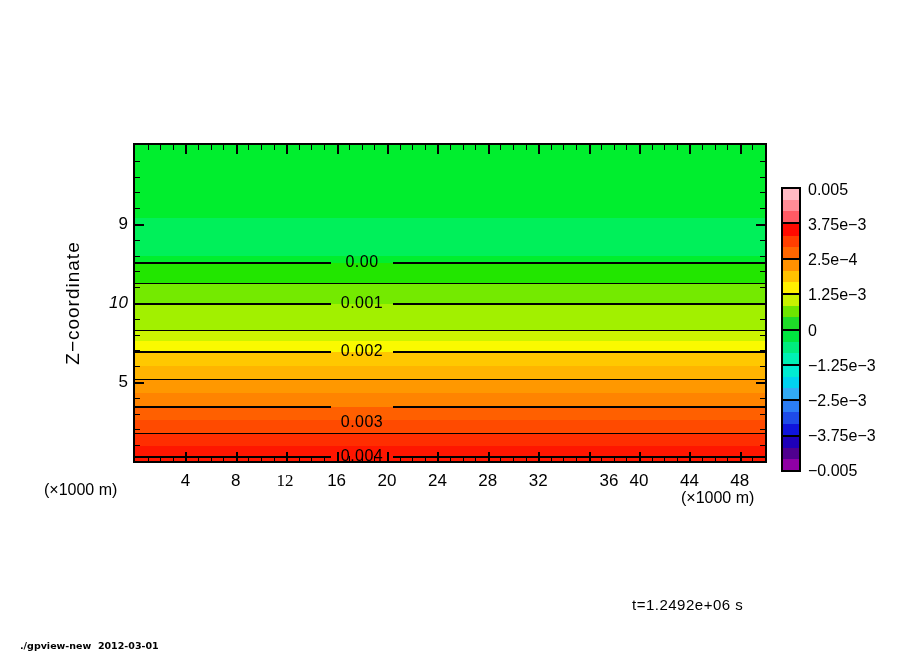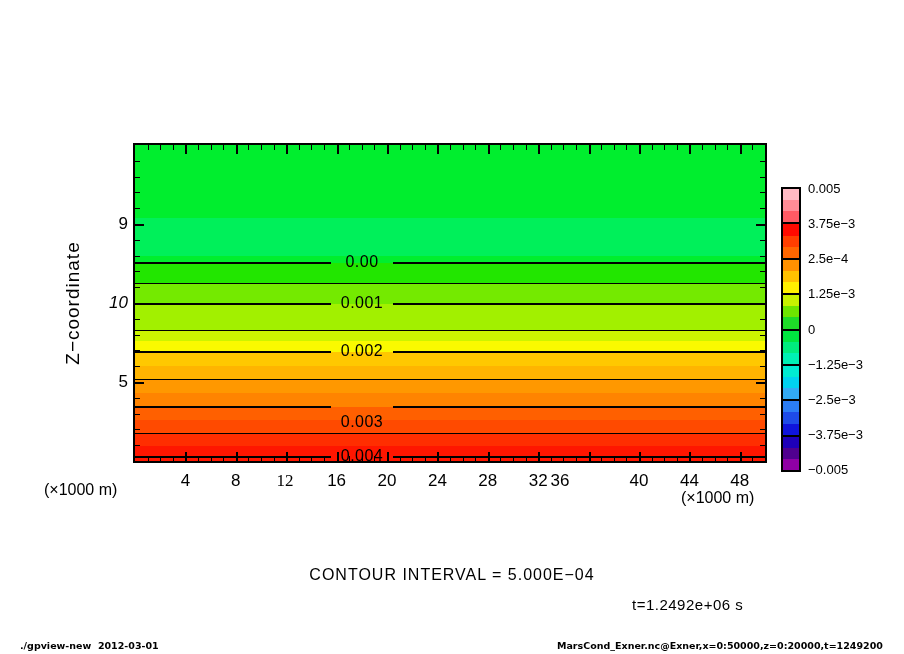--- a/index.html
+++ b/index.html
@@ -25,21 +25,21 @@
   #xunit-left{left:44px;top:481px;font-size:16px;white-space:nowrap;}
   #xunit-right{left:681px;top:489px;font-size:16px;white-space:nowrap;}
   #contour-interval{left:452px;top:566px;transform:translateX(-50%);font-size:16px;
                     letter-spacing:1px;white-space:nowrap;}
   #time-label{left:632px;top:596px;font-size:15px;letter-spacing:0.5px;white-space:nowrap;}
   #colorbar{left:781px;top:187px;width:20px;height:285px;border:2px solid #000;
             box-sizing:border-box;display:flex;flex-direction:column;}
   .cb-box{flex:1;display:flex;flex-direction:column;}
   .cb-box + .cb-box{border-top:2px solid #000;}
   .cb-sub{flex:1;}
-  .cb-label{position:absolute;left:808px;font-size:13px;white-space:nowrap;}
+  .cb-label{position:absolute;left:808px;font-size:16px;white-space:nowrap;}
   .footer{top:640px;font-size:9.5px;font-weight:bold;white-space:pre;
           font-family:"DejaVu Sans",sans-serif;}
   #footer-left{left:20px;}
   #footer-right{left:557px;}
 </style>
 </head>
 <body>
 
 <div id="canvas">
 
@@ -215,21 +215,20 @@
         <div class="tick" style="left: 0px; top: 31.6px; width: 5px; height: 1px;"></div>
         <div class="tick" style="right: 0px; top: 31.6px; width: 5px; height: 1px;"></div>
         <div class="tick" style="left: 0px; top: 15.8px; width: 5px; height: 1px;"></div>
         <div class="tick" style="right: 0px; top: 15.8px; width: 5px; height: 1px;"></div>
       </div>
   </div>
 
   <div id="ylabel" class="abs">Z−coordinate</div>
   <div id="xunit-left" class="abs">(×1000 m)</div>
   <div id="xunit-right" class="abs">(×1000 m)</div>
-  <div id="contour-interval" class="abs">CONTOUR INTERVAL = 5.000E−04</div>
   <div id="time-label" class="abs">t=1.2492e+06 s</div>
 
   <div id="colorbar" class="abs">
       <div class="cb-box">
         <div class="cb-sub" style="background: rgb(255, 186, 196);"></div>
         <div class="cb-sub" style="background: rgb(255, 140, 150);"></div>
         <div class="cb-sub" style="background: rgb(255, 90, 100);"></div>
       </div>
       <div class="cb-box">
         <div class="cb-sub" style="background: rgb(255, 10, 0);"></div>
@@ -262,30 +261,29 @@
         <div class="cb-sub" style="background: rgb(15, 20, 220);"></div>
       </div>
       <div class="cb-box">
         <div class="cb-sub" style="background: rgb(30, 0, 185);"></div>
         <div class="cb-sub" style="background: rgb(80, 0, 143);"></div>
         <div class="cb-sub" style="background: rgb(143, 0, 165);"></div>
       </div>
     </div>
 
   <div id="footer-left" class="abs footer">./gpview-new  2012-03-01</div>
-  <div id="footer-right" class="abs footer">MarsCond_Exner.nc@Exner,x=0:50000,z=0:20000,t=1249200</div>
 <div class="xticklabel" style="left: 185.4px;">4</div>
     <div class="xticklabel" style="left: 235.8px;">8</div>
     <div class="xticklabel" style="left: 285px; font-family: Liberation Serif, serif;">12</div>
     <div class="xticklabel" style="left: 336.6px;">16</div>
     <div class="xticklabel" style="left: 387px;">20</div>
     <div class="xticklabel" style="left: 437.4px;">24</div>
     <div class="xticklabel" style="left: 487.8px;">28</div>
     <div class="xticklabel" style="left: 538.2px;">32</div>
-    <div class="xticklabel" style="left: 560px;">36</div>
+    <div class="xticklabel" style="left: 609px;">36</div>
     <div class="xticklabel" style="left: 639px;">40</div>
     <div class="xticklabel" style="left: 689.4px;">44</div>
     <div class="xticklabel" style="left: 739.8px;">48</div>
     <div class="yticklabel" style="left: 86px; top: 372px;">5</div>
     <div class="yticklabel" style="left: 86px; top: 293px; font-style: italic;">10</div>
     <div class="yticklabel" style="left: 86px; top: 214px;">9</div>
     <div class="cb-label" style="top: 181px;">0.005</div>
     <div class="cb-label" style="top: 216.125px;">3.75e−3</div>
     <div class="cb-label" style="top: 251.25px;">2.5e−4</div>
     <div class="cb-label" style="top: 286.375px;">1.25e−3</div>

